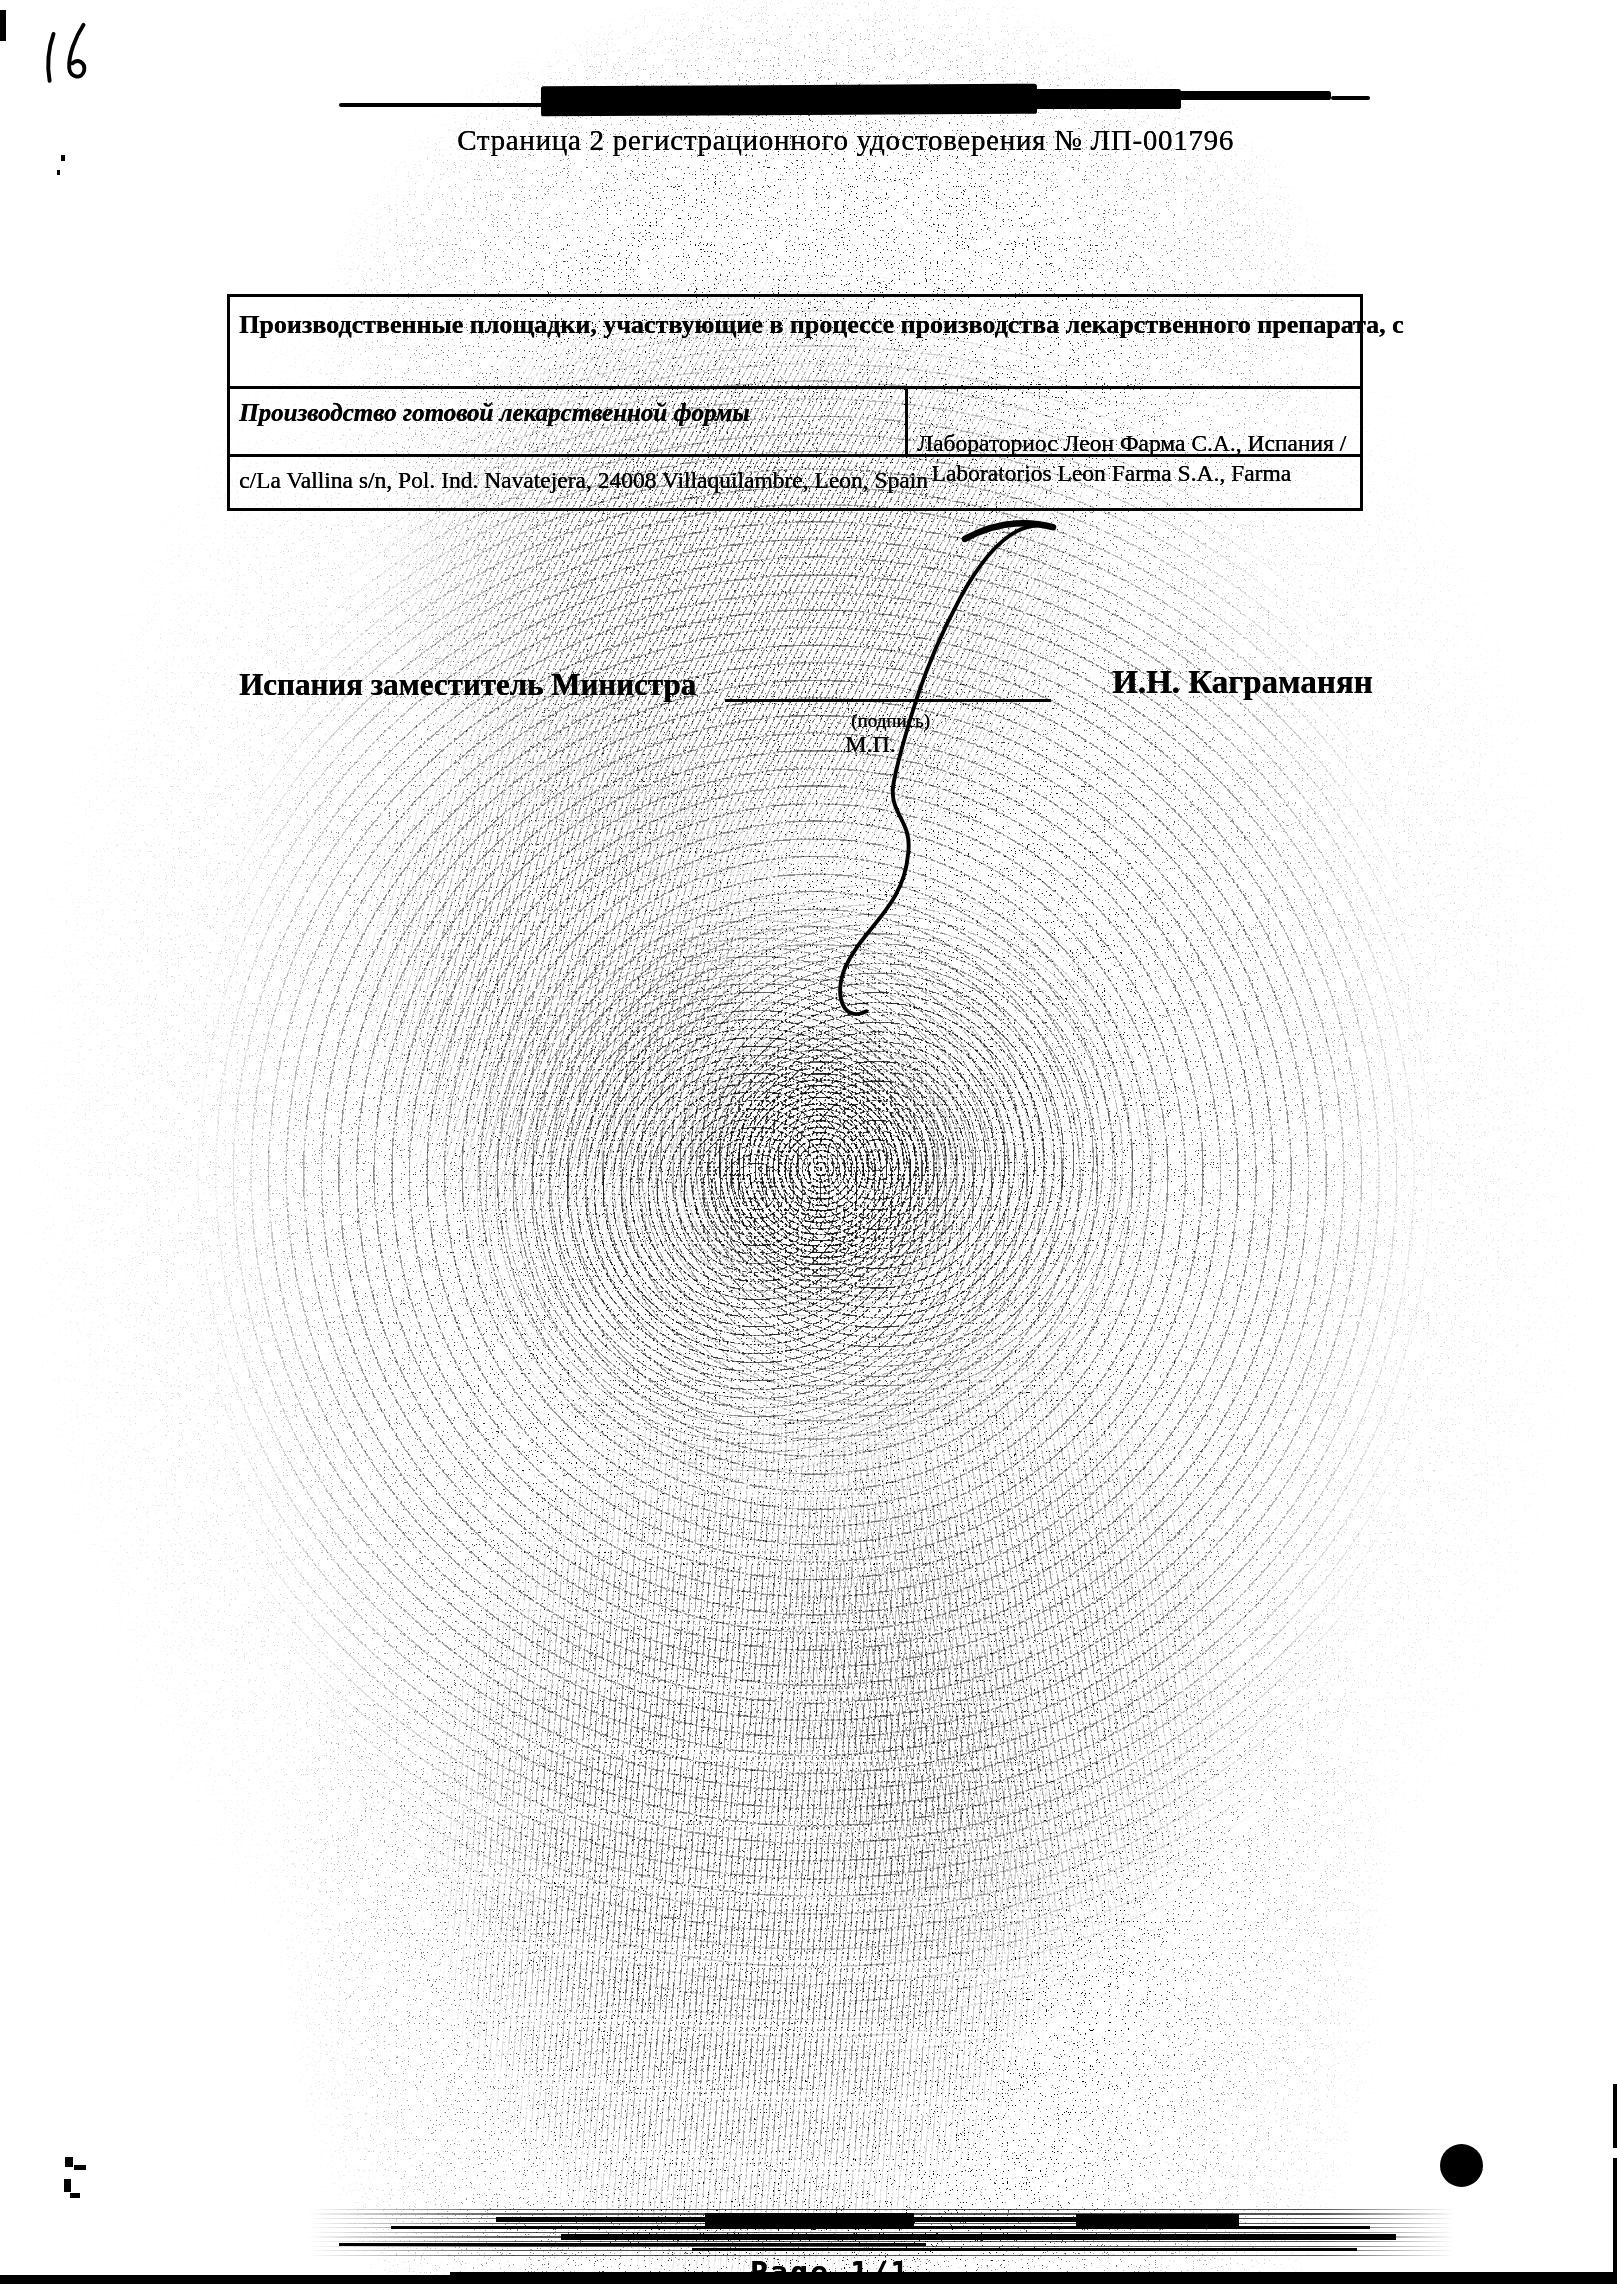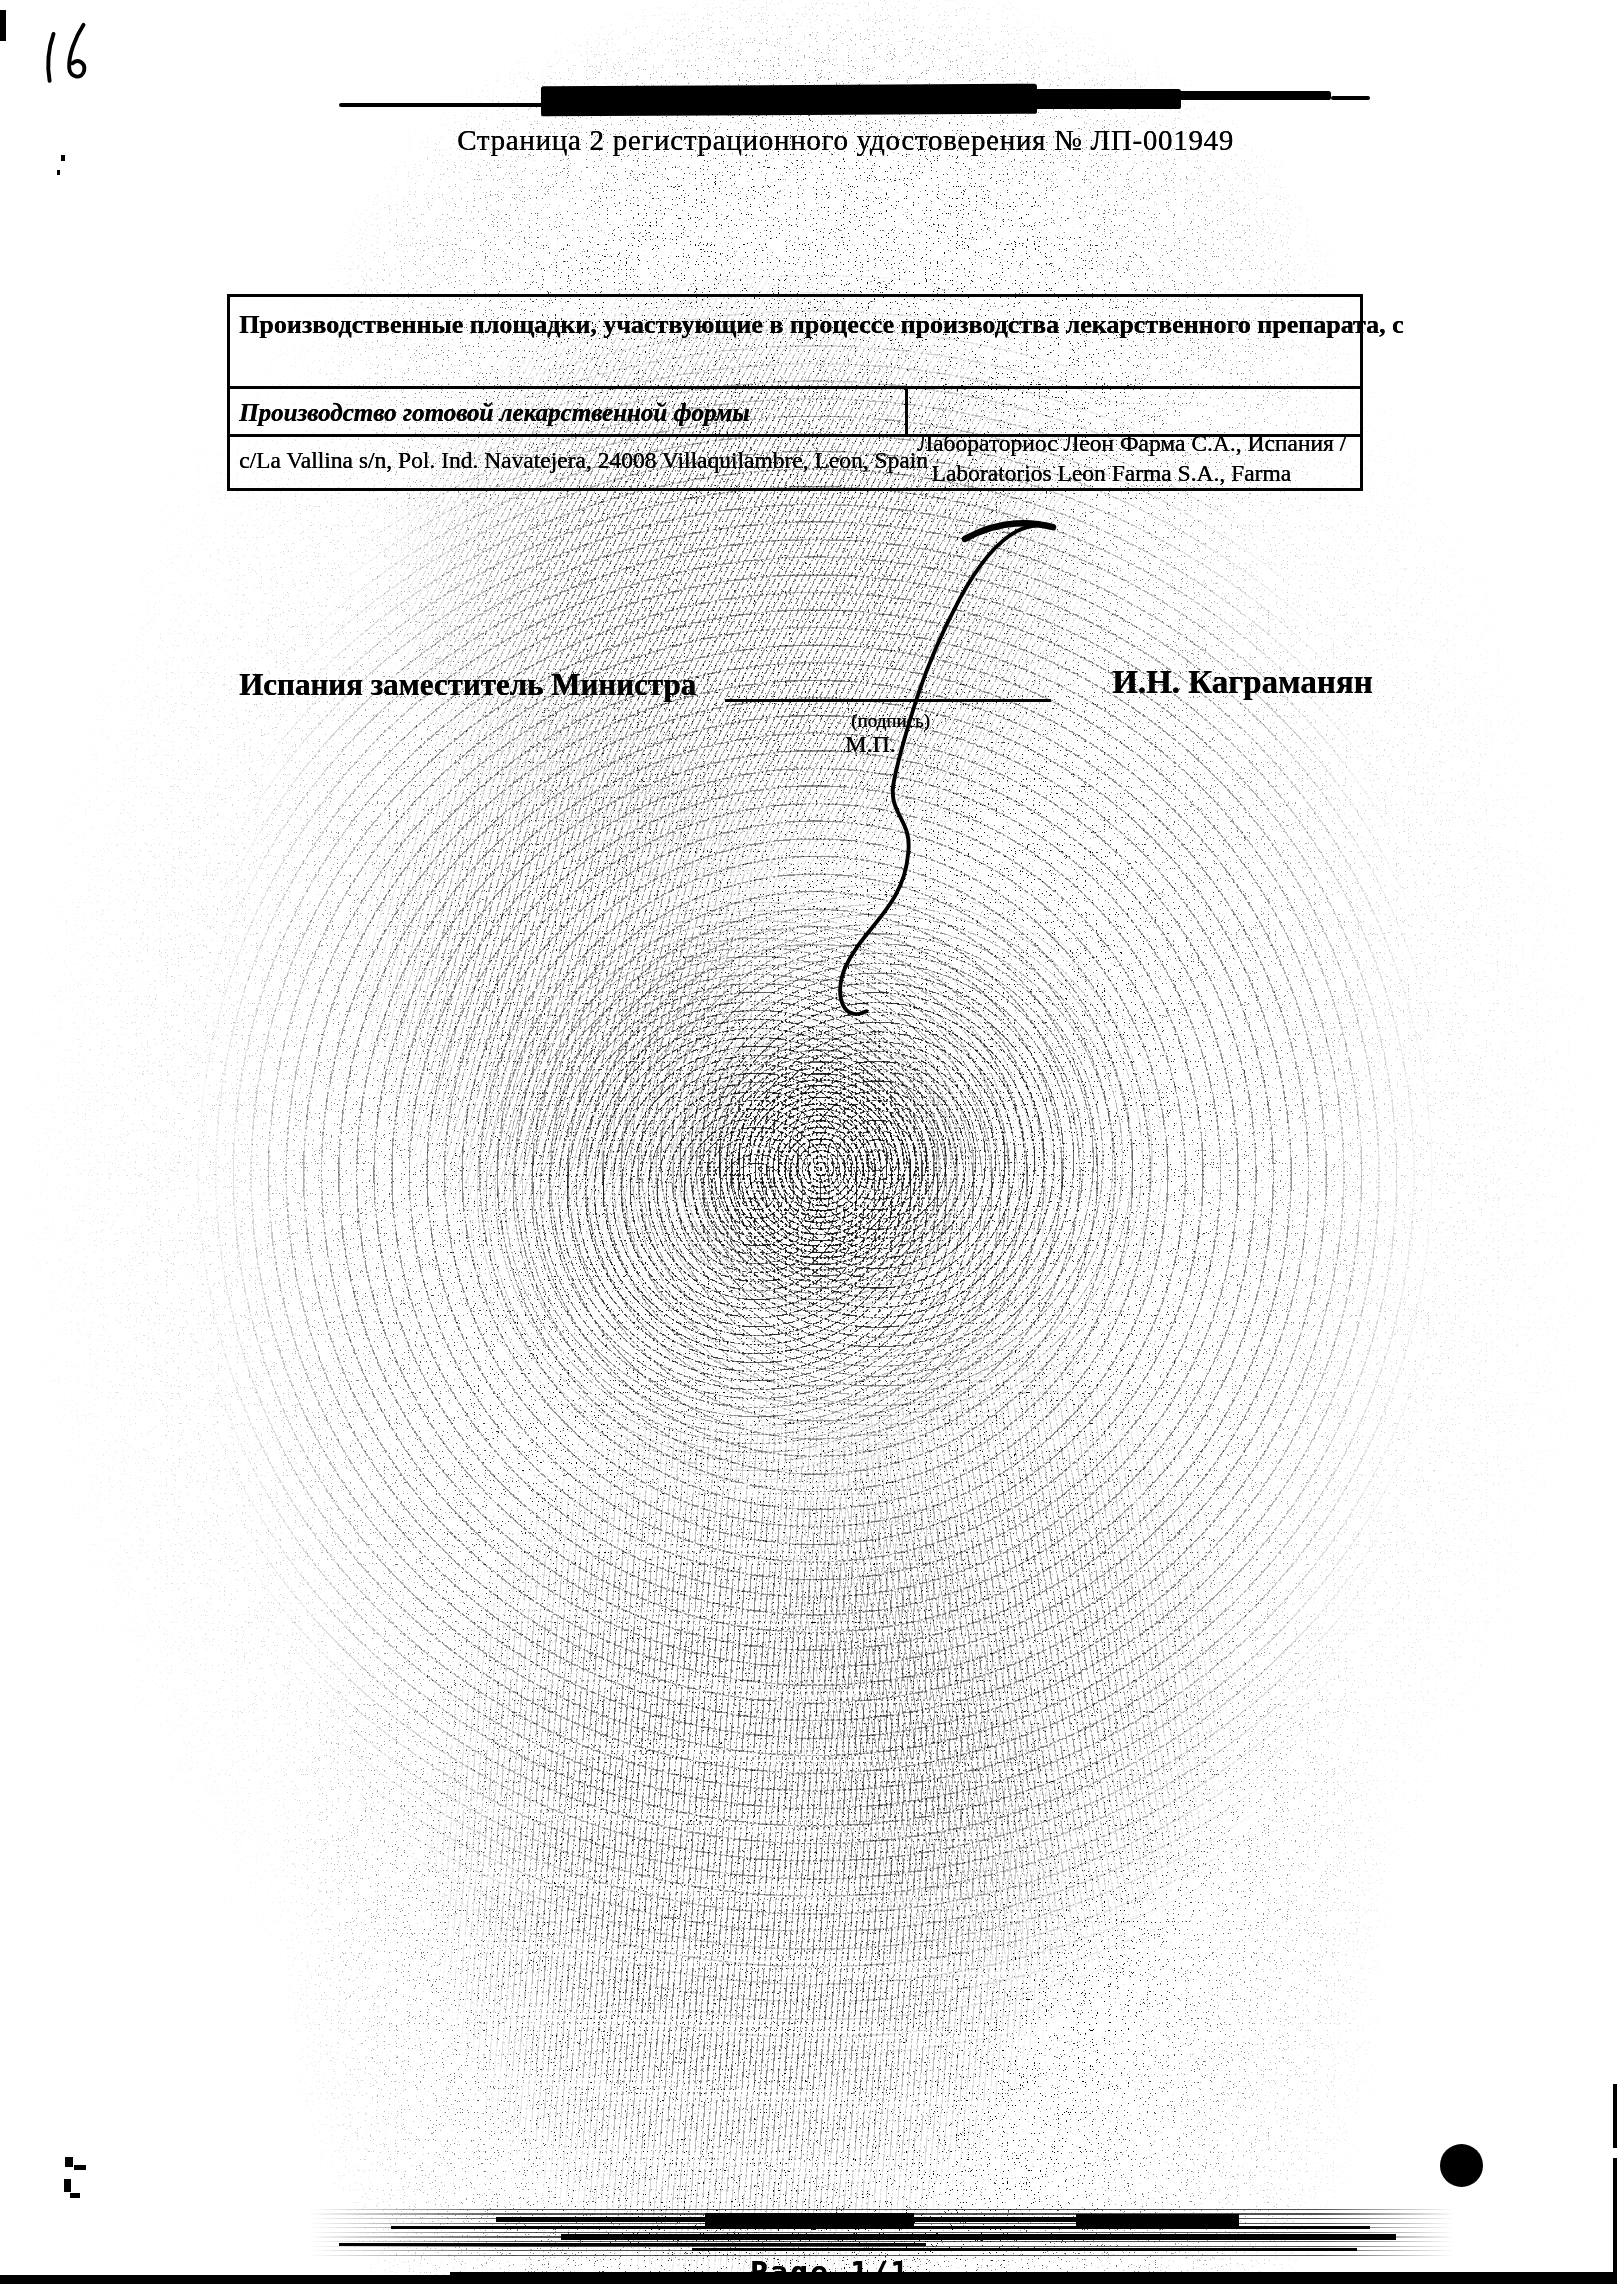--- a/index.html
+++ b/index.html
@@ -74,21 +74,21 @@
   .abs{position:absolute;}
   .txt{white-space:nowrap; text-shadow:0.4px 0 0 #000;}
   .page-header{left:457px; top:124px; font-size:29px; letter-spacing:0.7px;}
   
   .smudge{background:#000; border-radius:2.6px;}
   
   .sites-table{left:227px; top:294px; width:1136px; border:3.9px solid #000; box-sizing:border-box; background:transparent;}
   .trow{position:relative; box-sizing:border-box;}
   .trow + .trow{border-top:3.9px solid #000;}
   .r1{height:89px; padding:9px 11.7px 0 9px; font-weight:bold; font-size:26px; line-height:37px;}
-  .r2{height:48px;}
+  .r2{height:68px;}
   .r2 .cell-left{position:absolute; left:0; top:0; bottom:0; width:678px; border-right:3.3px solid #000; box-sizing:border-box; padding:10.4px 6.5px 0 9px; font-style:italic; font-weight:bold; font-size:25px;}
   .r2 .cell-right{position:absolute; left:678px; right:0; top:0; bottom:0; padding:6.5px 3.9px 0 9px; font-size:23.5px; line-height:30px;margin-top:32px;}
   .r3{height:54px; padding:10.4px 0 0 9px; font-size:23.5px;}
   .indent2{padding-left:14.4px;}
   
   .sig-title{left:239px; top:667px; font-size:31px; font-weight:bold;}
   .signer{left:1112px; top:664px; font-size:33px; font-weight:bold;}
   .sig-rule{left:725px; top:699px; width:326px; height:3.3px; background:#000;}
   .sig-caption{left:809px; top:710px; width:163px; text-align:center; font-size:19px;}
   .seal{left:845px; top:731px; font-size:24px; font-weight:normal;}
@@ -136,21 +136,21 @@
     <div class="abs mark" style="left:0;top:10.4px;width:5.9px;height:31px;"></div>
     <div class="abs mark" style="left:61px;top:155px;width:3.9px;height:5.9px;"></div>
     <div class="abs mark" style="left:57px;top:170px;width:3.3px;height:5.2px;"></div>
 
     <div class="abs smudge" style="left:541px;top:85px;width:496px;height:30px;transform:rotate(-0.3deg);"></div>
     <div class="abs smudge" style="left:1028px;top:89px;width:153px;height:19.6px;"></div>
     <div class="abs smudge" style="left:339px;top:103px;width:209px;height:3.9px;"></div>
     <div class="abs smudge" style="left:1171px;top:91px;width:160px;height:9px;"></div>
     <div class="abs smudge" style="left:1331px;top:96px;width:39px;height:3.9px;"></div>
 
-    <div class="abs txt page-header">Страница 2 регистрационного удостоверения № ЛП-001949</div>
+    <div class="abs txt page-header">Страница 2 регистрационного удостоверения № ЛП-001796</div>
 
     <div class="abs sites-table">
       <div class="trow r1">
         <div class="txt">Производственные площадки, участвующие в процессе производства лекарственного препарата, с</div>
       </div>
       <div class="trow r2">
         <div class="cell-left">
           <div class="txt">Производство готовой лекарственной формы</div>
         </div>
         <div class="cell-right">

